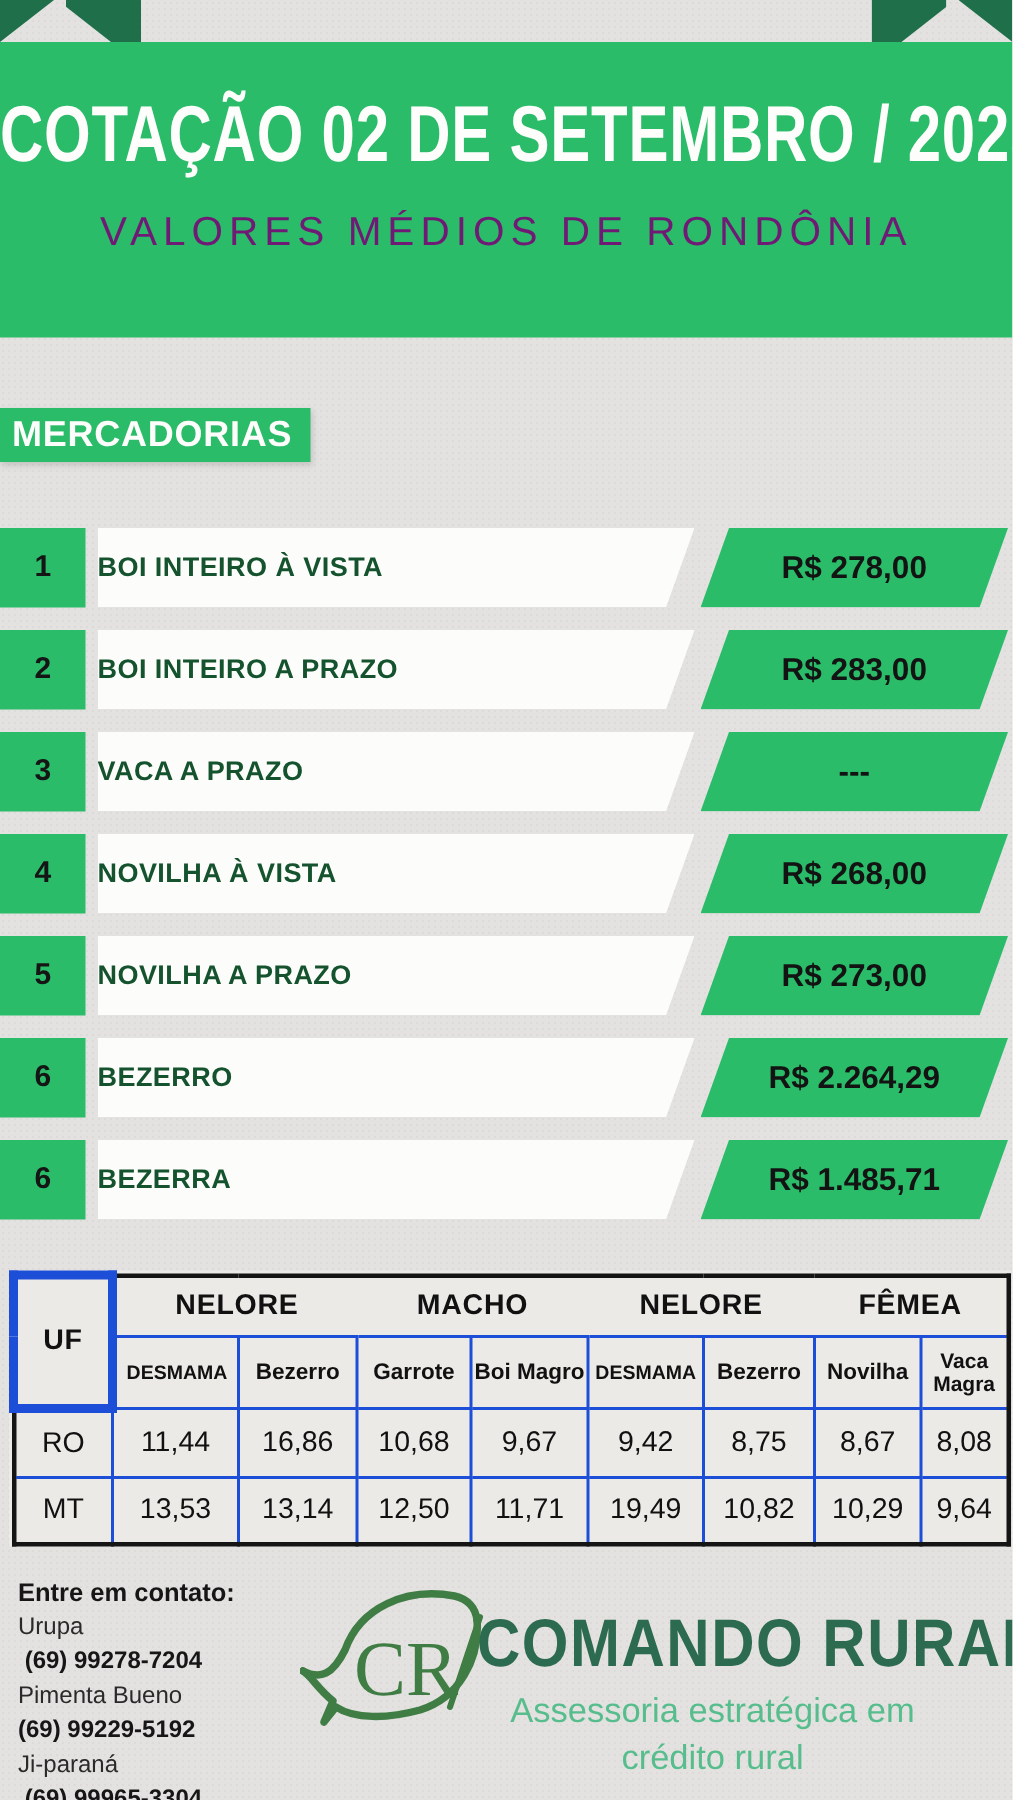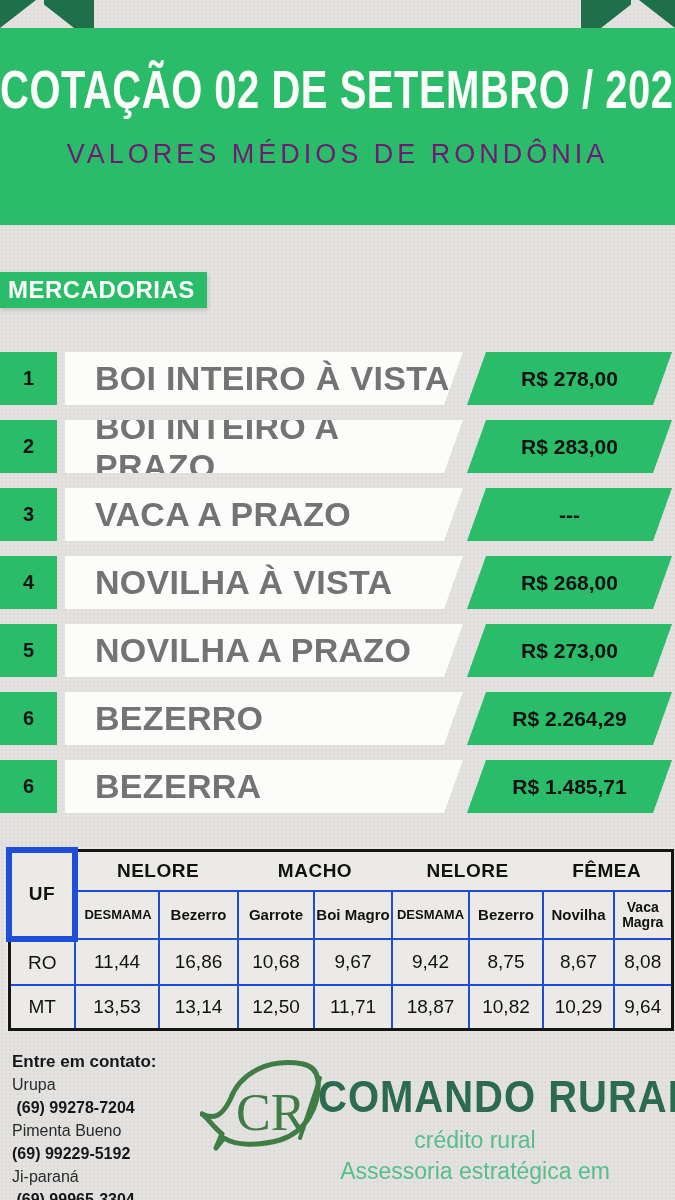--- a/index.html
+++ b/index.html
@@ -50,22 +50,22 @@
   .items{position:absolute;top:352px;left:0;width:675px;}
   .item-row{display:flex;height:53px;margin:0 3px 15px 0;}
   .num{
     width:57px;background:#2abc69;flex:none;
     display:flex;align-items:center;justify-content:center;
     font-size:20px;font-weight:700;color:#151515;
   }
   .bar{
     flex:1;margin-left:8px;background:#fcfcfb;
     clip-path:polygon(0 0,100% 0,calc(100% - 19px) 100%,0 100%);
-    display:flex;align-items:center;padding-left:30px;box-sizing:border-box;
-    font-size:34px;font-weight:700;color:#737373;letter-spacing:0.3px;
+    display:flex;align-items:center;box-sizing:border-box;
+    font-size:18px;font-weight:700;color:#14532d;letter-spacing:0.3px;
     filter:drop-shadow(1px 2px 2px rgba(0,0,0,0.15));
   }
   .chip{
     width:205px;flex:none;margin-left:4px;background:#2abc69;
     clip-path:polygon(19px 0,100% 0,calc(100% - 19px) 100%,0 100%);
     display:flex;align-items:center;justify-content:center;
     font-size:21px;font-weight:700;color:#131313;
     filter:drop-shadow(1px 2px 2px rgba(0,0,0,0.15));
   }
   
@@ -202,21 +202,21 @@
       <td>8,75</td>
       <td>8,67</td>
       <td>8,08</td>
     </tr>
     <tr class="data-row">
       <td class="uf-cell">MT</td>
       <td>13,53</td>
       <td>13,14</td>
       <td>12,50</td>
       <td>11,71</td>
-      <td>18,87</td>
+      <td>19,49</td>
       <td>10,82</td>
       <td>10,29</td>
       <td>9,64</td>
     </tr>
   </tbody>
     </table>
 
   <footer class="footer">
     <div class="contacts">
       <div class="contact-heading">Entre em contato:</div>
@@ -230,19 +230,19 @@
 
     <div class="brand">
       <svg class="leaf" width="150" height="130" viewBox="0 0 150 130">
         <path d="M2 76 C 14 82, 22 78, 30 62 C 40 34, 70 20, 103 26 C 112 28, 117 34, 118 42" fill="none" stroke="#3f7d45" stroke-width="5" stroke-linecap="round"></path>
         <path d="M118 42 C 120 68, 106 94, 80 102 C 58 108, 36 108, 24 100 L 16 110 L 22 96 C 12 88, 8 80, 2 76" fill="none" stroke="#3f7d45" stroke-width="5" stroke-linecap="round" stroke-linejoin="round"></path>
         <path d="M100 100 L 120 40" fill="none" stroke="#3f7d45" stroke-width="4" stroke-linecap="round"></path>
         <text x="36" y="92" font-family="Liberation Serif, serif" font-size="52" fill="#3f7d45">CR</text>
       </svg>
       <div class="brand-name">COMANDO RURAL</div>
       <div class="tagline">
+        <div>Assessoria estratégica em</div>
         <div>crédito rural</div>
-        <div>Assessoria estratégica em</div>
       </div>
     </div>
   </footer>
 
 </div>
 
 </body></html>

